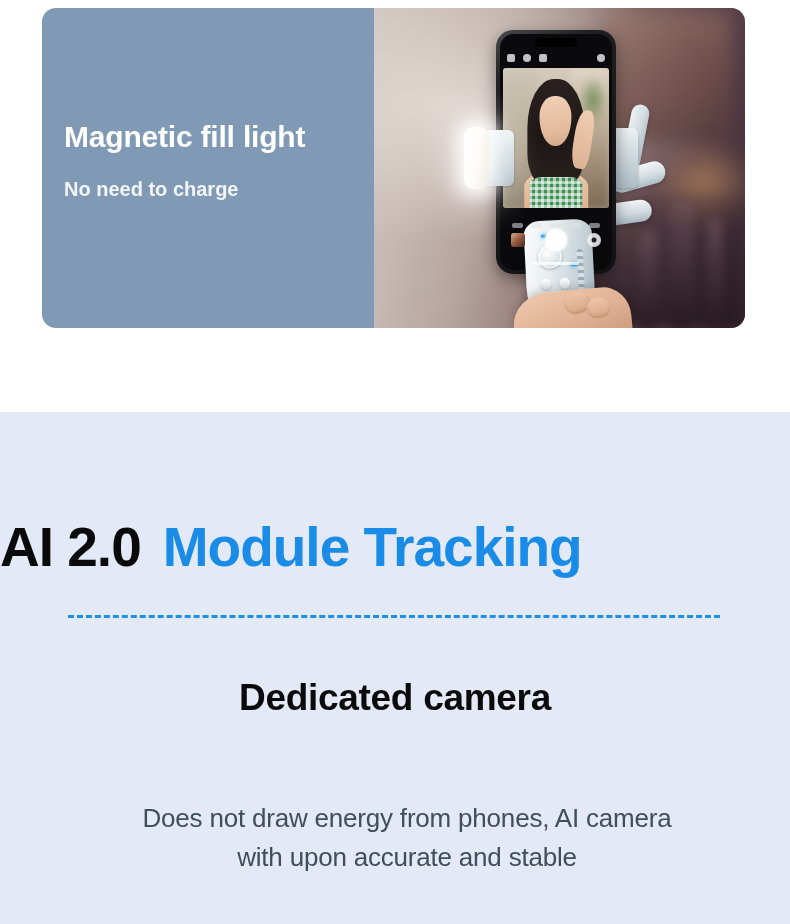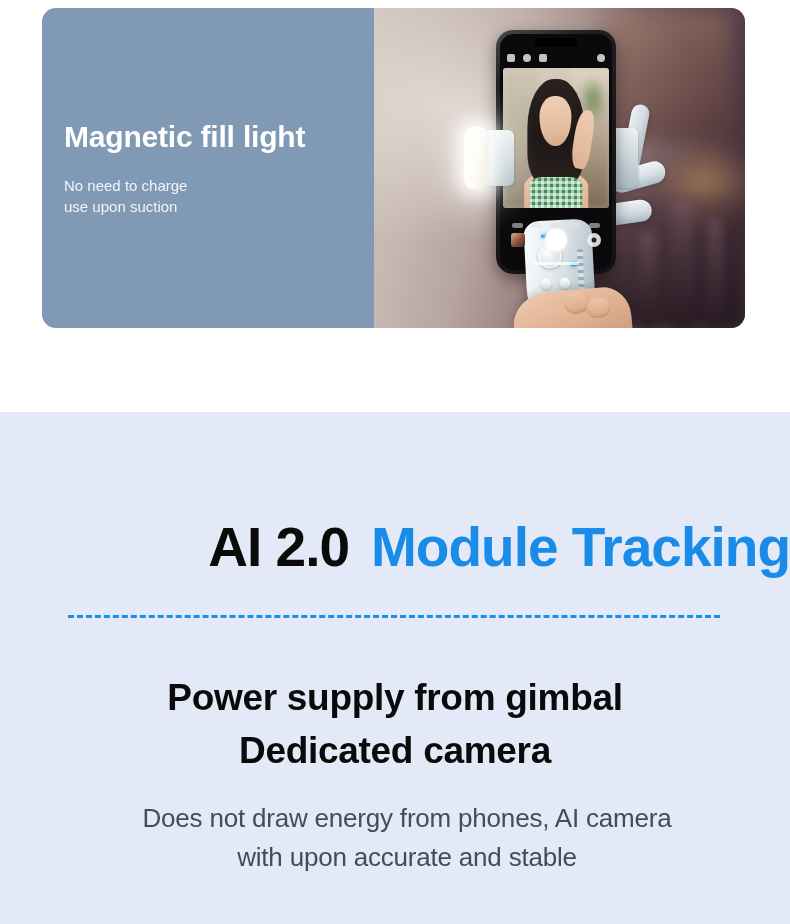--- a/index.html
+++ b/index.html
@@ -62,24 +62,24 @@
     font-size: 30px;
     font-weight: bold;
     color: #ffffff;
     letter-spacing: -0.2px;
     line-height: 1.1;
     white-space: nowrap;
   }
 
   .copy-sub {
     margin-top: 22px;
-    font-size: 15px;
+    font-size: 20px;
     color: #f2f5f9;
     line-height: 1.42;
-    font-weight: normal;
+    font-weight: bold;
   }
 
   
   .photo-panel {
     position: relative;
     flex: 1 1 auto;
     height: 100%;
     overflow: hidden;
     background: #b9aaa6;
   }
@@ -487,21 +487,21 @@
     width: 790px;
     height: 512px;
     background: #e3e9f6;
   }
 
   .heading-row {
     position: absolute;
     left: 0;
     top: 108px;
     width: 100%;
-    text-align: right;
+    text-align: left;
     white-space: nowrap;
     font-size: 55px;
     font-weight: bold;
     line-height: 1;
     letter-spacing: -1px;
   }
   .h-ai { color: #0a0a0a; }
   .h-mod { color: #1a8ce8; margin-left: 22px; }
 
   .dash-divider {
@@ -545,21 +545,20 @@
 <div class="page">
 
   <div class="top-section">
     <div class="feature-card">
 
       <div class="copy-panel">
         <div class="copy-panel-inner">
           <div class="copy-title">Magnetic fill light</div>
           <div class="copy-sub">
             <div>No need to charge</div>
-            <div>use upon suction</div>
           </div>
         </div>
       </div>
 
       <div class="photo-panel">
         <div class="bg-room"></div>
         <div class="wall-frame"></div>
         <div class="glow-warm"></div>
         <div class="rack-dark"></div>
         <div class="hanger h1"></div>
@@ -648,21 +647,20 @@
 
   <div class="bottom-section">
 
     <div class="heading-row">
       <span class="h-ai">AI 2.0</span><span class="h-mod">Module Tracking</span>
     </div>
 
     <div class="dash-divider"></div>
 
     <div class="sub-headline">
-      <div>Power supply from gimbal</div>
       <div>Dedicated camera</div>
     </div>
 
     <div class="body-copy">
       <div>Does not draw energy from phones, AI camera</div>
       <div>with upon accurate and stable</div>
     </div>
 
   </div>
 

